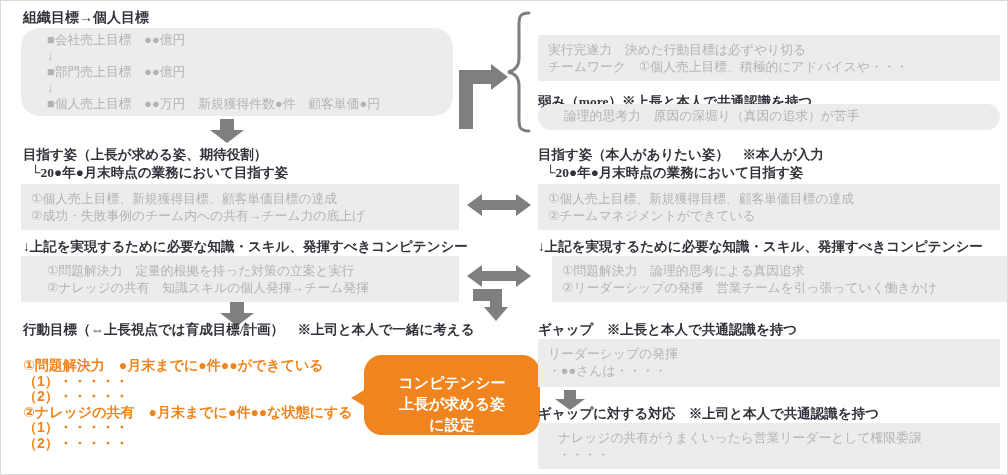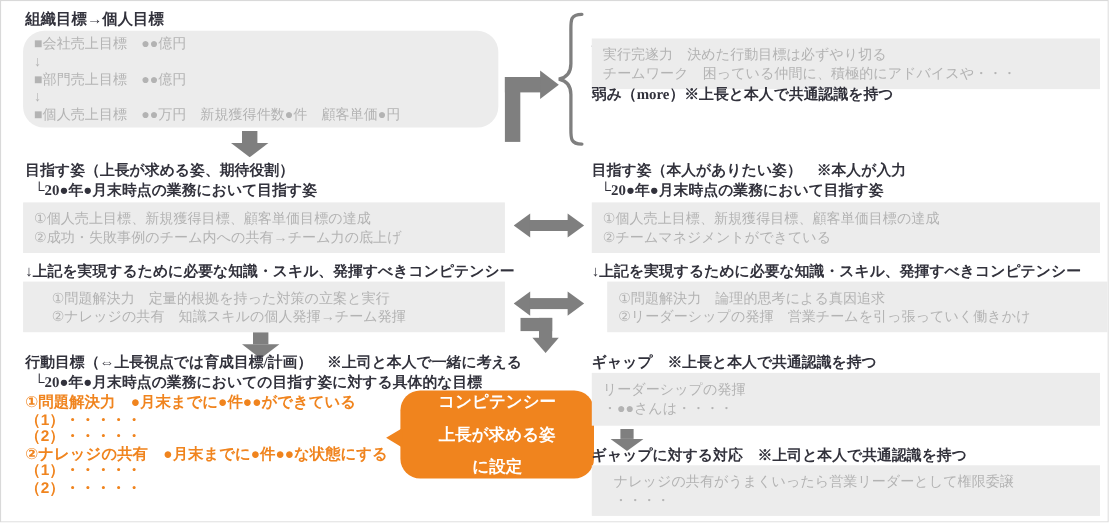--- a/index.html
+++ b/index.html
@@ -7,32 +7,32 @@
     position:relative;width:1008px;height:475px;box-sizing:border-box;
     background:#fff;border:1px solid #d9d9d9;overflow:hidden;
     font-family:"Liberation Sans","DejaVu Sans",sans-serif;
   }
   .h{position:absolute;font-size:13.5px;font-weight:bold;color:var(--heading-dark,#32323c);white-space:nowrap;font-family:Liberation Serif, serif;}
   .title{font-size:14px;}
   .box{
     position:absolute;background:var(--box-gray,#ececec);color:var(--box-text-gray,#b3b3b3);
     font-size:12.8px;line-height:17px;padding:6px 10px;box-sizing:border-box;white-space:nowrap;
   }
-  .box.tight{line-height:16px;padding:4px 10px;border-radius:19px;}
+  .box.tight{line-height:16px;padding:4px 26px;border-radius:19px;}
   .arrow{position:absolute;color:var(--arrow-gray,#7f7f7f);}
   .arrow svg{display:block;}
   .orange{
     position:absolute;color:var(--accent-orange,#f0841e);font-weight:bold;
     font-size:14px;line-height:15.6px;white-space:nowrap;
   }
   .bubble{
     position:absolute;left:363px;top:354px;width:176px;height:80px;
     background:var(--accent-orange,#f0841e);border-radius:18px;color:#fff;font-weight:bold;
     font-size:15px;line-height:21px;display:flex;flex-direction:column;align-items:center;
-    justify-content:space-between;text-align:center;
+    justify-content:flex-end;text-align:center;
   }
   .bubble .tail{
     position:absolute;left:-13px;top:34px;width:0;height:0;
     border-top:9px solid transparent;border-bottom:9px solid transparent;
     border-right:15px solid var(--accent-orange,#f0841e);
   }
 </style>
 </head>
 <body>
 
@@ -65,24 +65,27 @@
 
   <div class="arrow" style="left:502px;top:10px;">
     <svg width="28" height="122" viewBox="0 0 28 122">
         <path d="M26 2 C 15 2 16 8 16 18 L 16 47 C 16 57 10 60 5 61 C 10 62 16 65 16 75 L 16 104 C 16 114 15 120 26 120" fill="none" stroke="currentColor" stroke-width="3" stroke-linecap="round"></path>
       </svg>
   </div>
 
   <div class="h" style="left:537px;top:14px;margin-top:24px;">強み（good）※上長と本人で共通認識を持つ</div>
   <div class="box" style="left:537px;top:34px;width:462px;height:46px;">
     <div>実行完遂力　決めた行動目標は必ずやり切る</div>
-    <div>チームワーク　困っている仲間に、積極的にアドバイスや・・・</div>
+    <div>チームワーク　①個人売上目標、積極的にアドバイスや・・・</div>
   </div>
 
-  <div class="h" style="left:537px;top:76px;">弱み（more）※上長と本人で共通認識を持つ</div>
+  <div class="h" style="left:537px;top:92px;">弱み（more）※上長と本人で共通認識を持つ</div>
+  <div class="box tight" style="left:537px;top:103px;width:462px;height:26px;">
+    <div>論理的思考力　原因の深堀り（真因の追求）が苦手</div>
+  </div>
 
   <div class="h" style="left:22px;top:145px;">目指す姿（上長が求める姿、期待役割）</div>
   <div class="h" style="left:30px;top:163px;">└20●年●月末時点の業務において目指す姿</div>
   <div class="box" style="left:20px;top:183px;width:438px;height:46px;">
     <div>①個人売上目標、新規獲得目標、顧客単価目標の達成</div>
     <div>②成功・失敗事例のチーム内への共有→チーム力の底上げ</div>
   </div>
 
   <div class="arrow" style="left:466px;top:192px;">
     <svg width="64" height="24" viewBox="0 0 64 24">
@@ -128,21 +131,20 @@
 
   <div class="arrow" style="left:472px;top:283px;">
     <svg width="44" height="38" viewBox="0 0 44 38">
         <rect x="0" y="5" width="29" height="12" fill="currentColor"></rect>
         <rect x="17" y="5" width="12" height="19" fill="currentColor"></rect>
         <polygon points="11,23 35,23 23,37" fill="currentColor"></polygon>
       </svg>
   </div>
 
   <div class="h" style="left:22px;top:320px;">行動目標（⇔上長視点では育成目標/計画）　※上司と本人で一緒に考える</div>
-  <div class="h" style="left:30px;top:338px;">└20●年●月末時点の業務においての目指す姿に対する具体的な目標</div>
   <div class="orange" style="left:22px;top:357px;">
     <div>①問題解決力　●月末までに●件●●ができている</div>
     <div>（1）・・・・・</div>
     <div>（2）・・・・・</div>
     <div>②ナレッジの共有　●月末までに●件●●な状態にする</div>
     <div>（1）・・・・・</div>
     <div>（2）・・・・・</div>
   </div>
 
   <div class="bubble">

